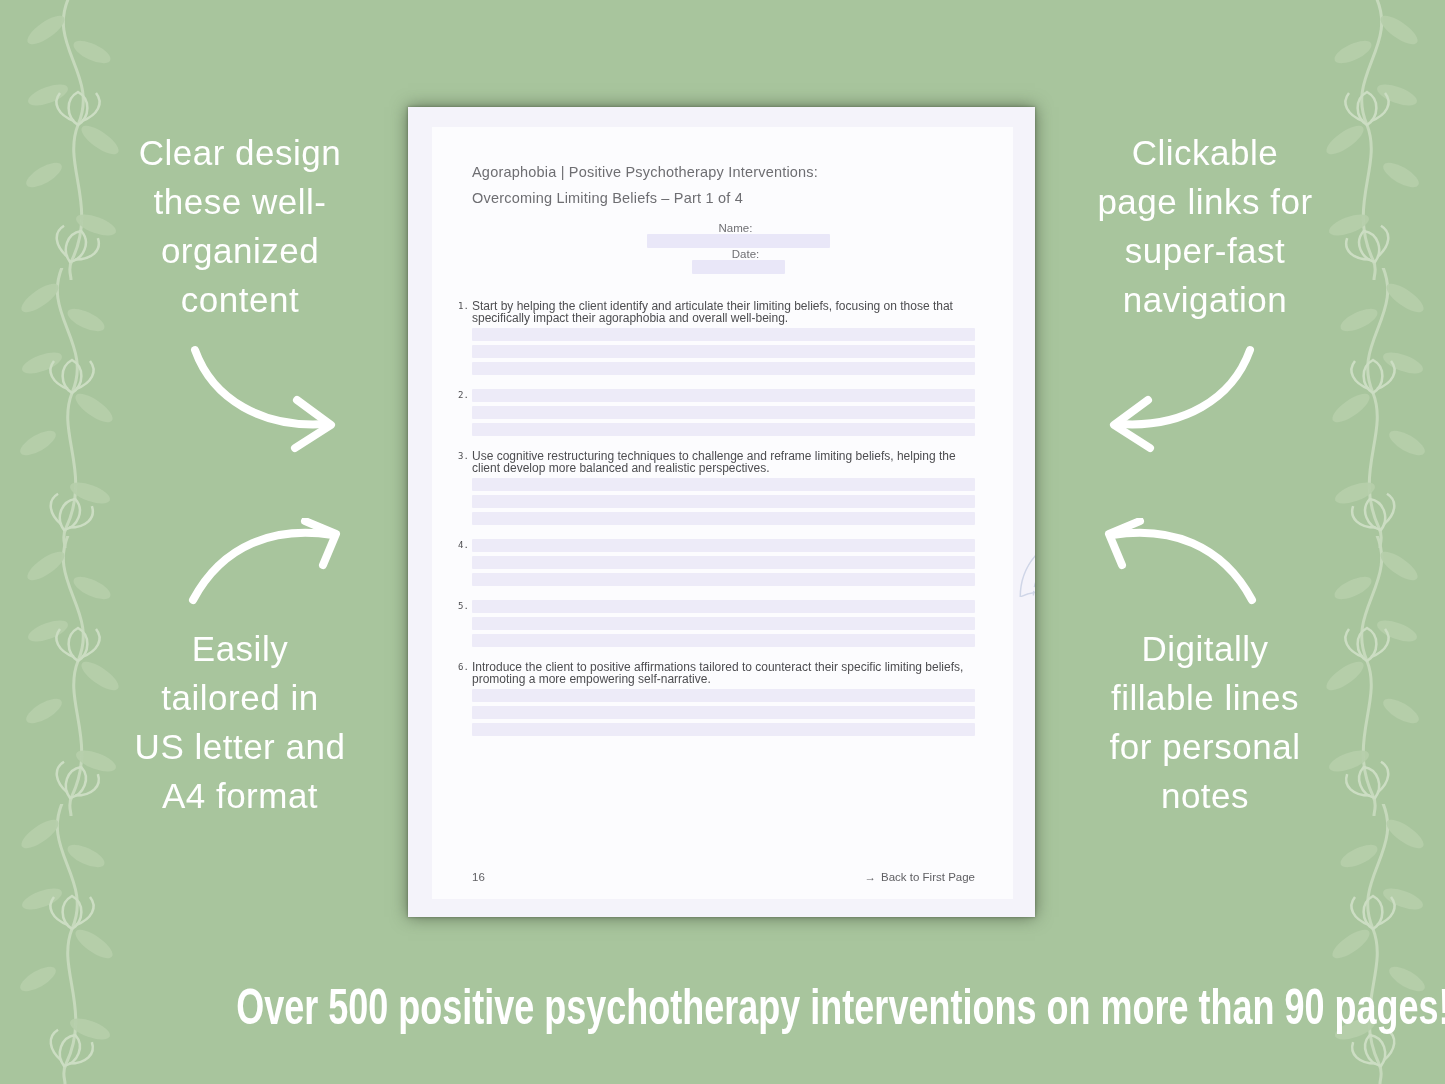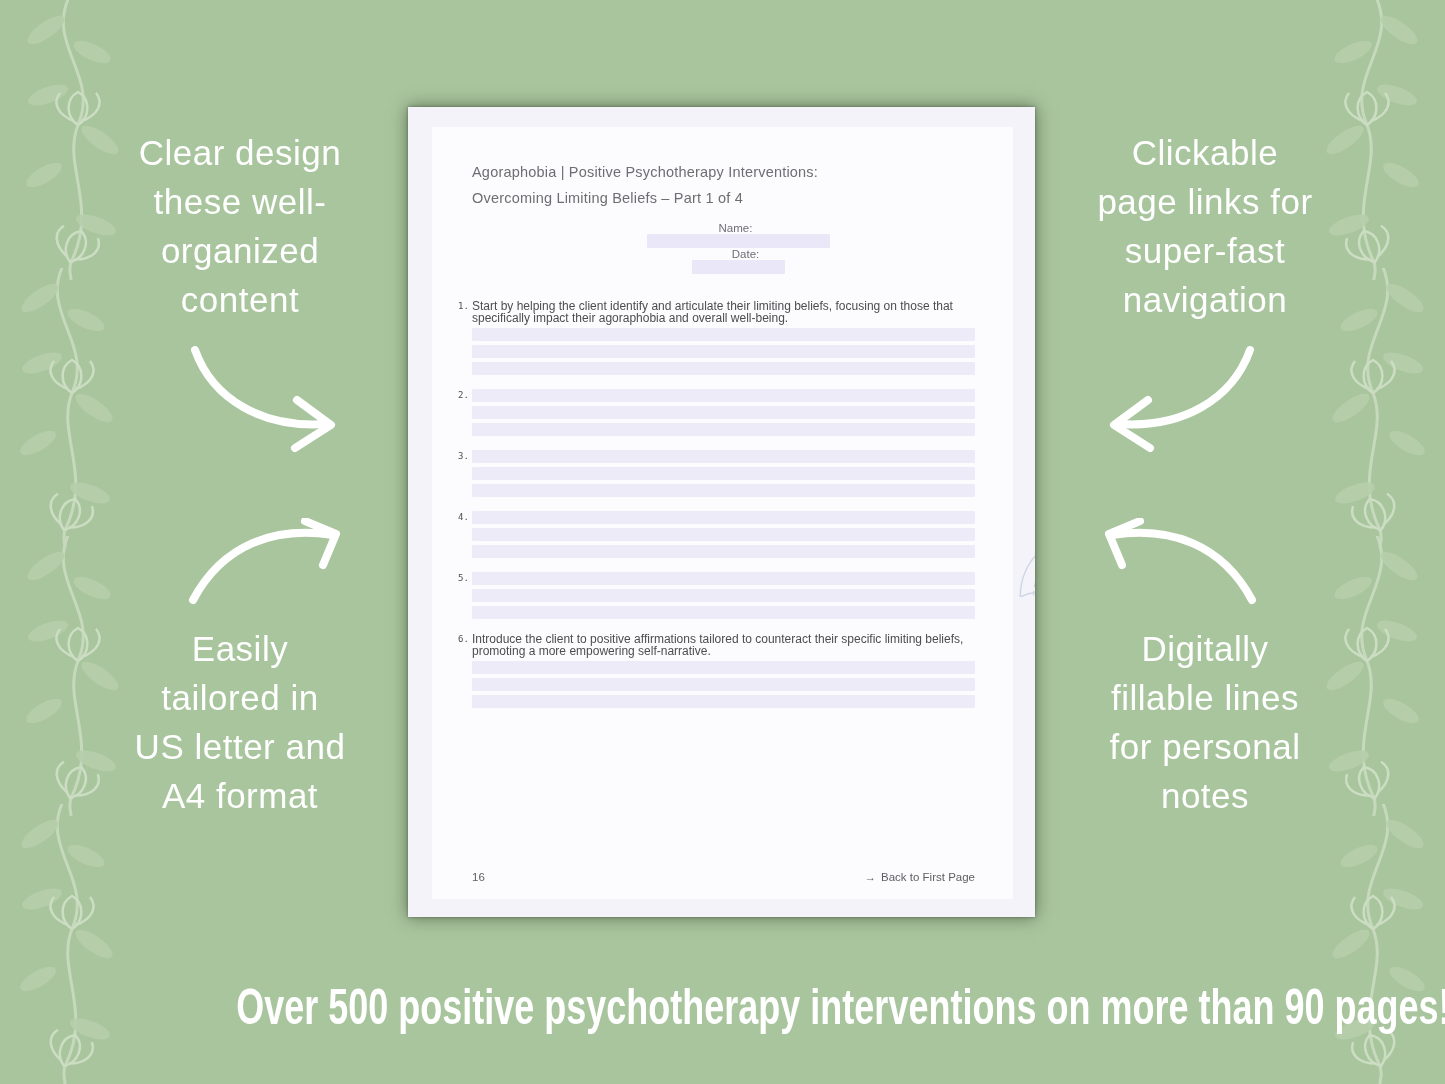--- a/index.html
+++ b/index.html
@@ -219,20 +219,21 @@
 
   <div class="item">
     <span class="item-num">2.</span>
     <div class="fill-line"></div>
     <div class="fill-line"></div>
     <div class="fill-line"></div>
   </div>
 
   <div class="item">
     <span class="item-num">3.</span>
+    <div class="item-text">Use cognitive restructuring techniques to challenge and reframe limiting beliefs, helping the client develop more balanced and realistic perspectives.</div>
     <div class="fill-line"></div>
     <div class="fill-line"></div>
     <div class="fill-line"></div>
   </div>
 
   <div class="item">
     <span class="item-num">4.</span>
     <div class="fill-line"></div>
     <div class="fill-line"></div>
     <div class="fill-line"></div>

